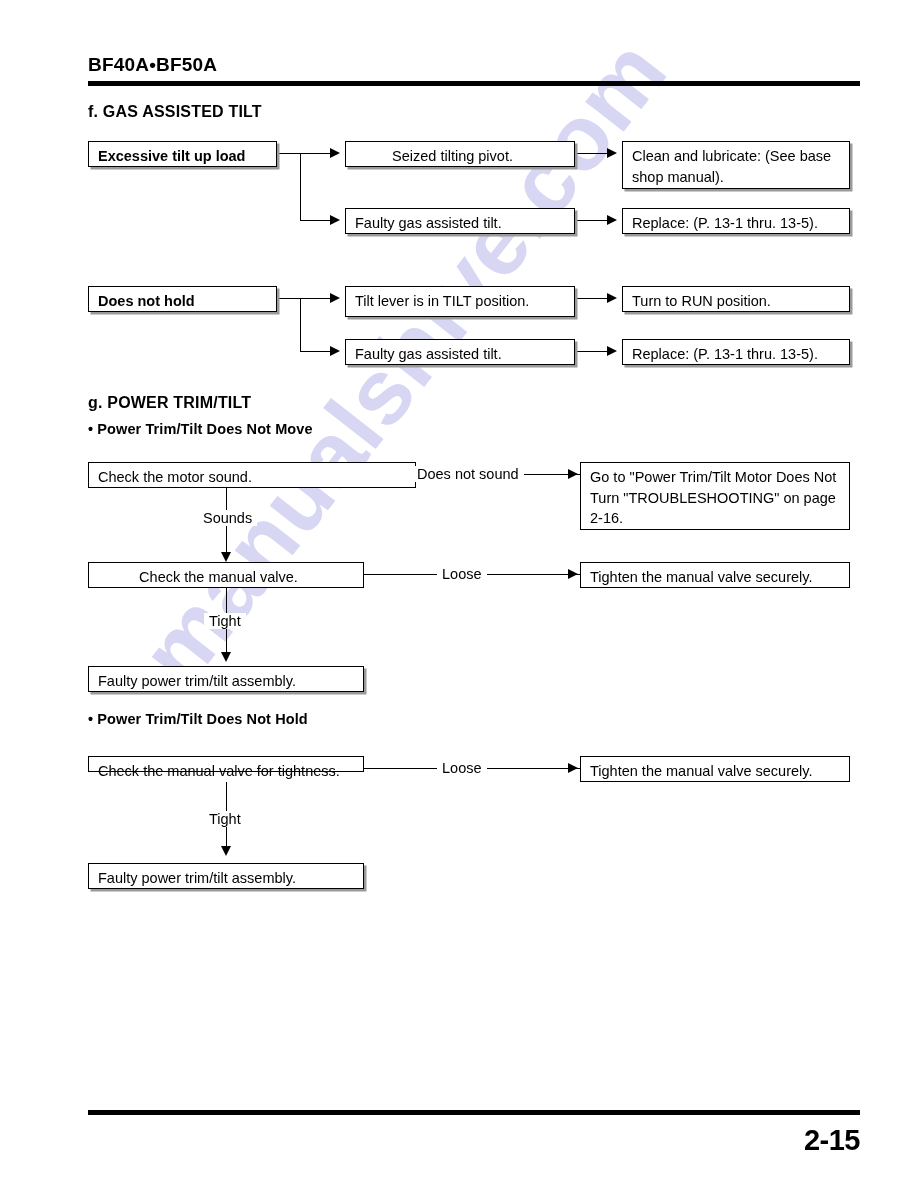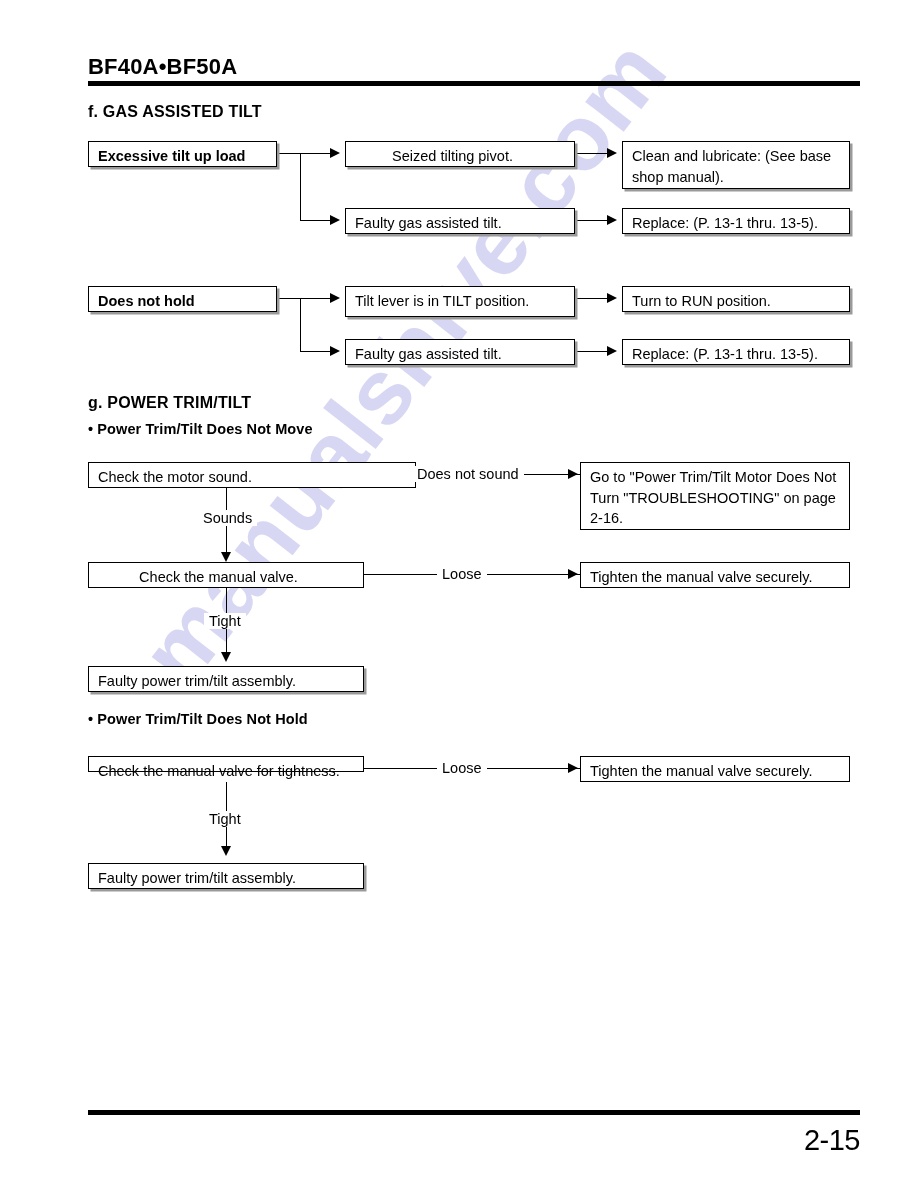--- a/index.html
+++ b/index.html
@@ -44,21 +44,21 @@
     white-space: nowrap;
     transform: rotate(-52deg);
     transform-origin: 0 0;
   }
 
   
   .model-title {
     position: absolute;
     left: 88px;
     top: 54px;
-    font-size: 22px;
+    font-size: 19px;
     font-weight: 700;
     letter-spacing: 0.2px;
     z-index: 10;
   }
   .header-rule {
     position: absolute;
     left: 88px;
     top: 81px;
     width: 772px;
     height: 5px;
@@ -156,21 +156,21 @@
     width: 772px;
     height: 5px;
     background: #000000;
     z-index: 10;
   }
   .page-number {
     position: absolute;
     right: 58px;
     top: 1124px;
     font-size: 29px;
-    font-weight: 400;
+    font-weight: 700;
     letter-spacing: -0.5px;
     z-index: 10;
   }
 </style>
 </head>
 <body>
 
 <div class="page">
 
   <div class="watermark">

